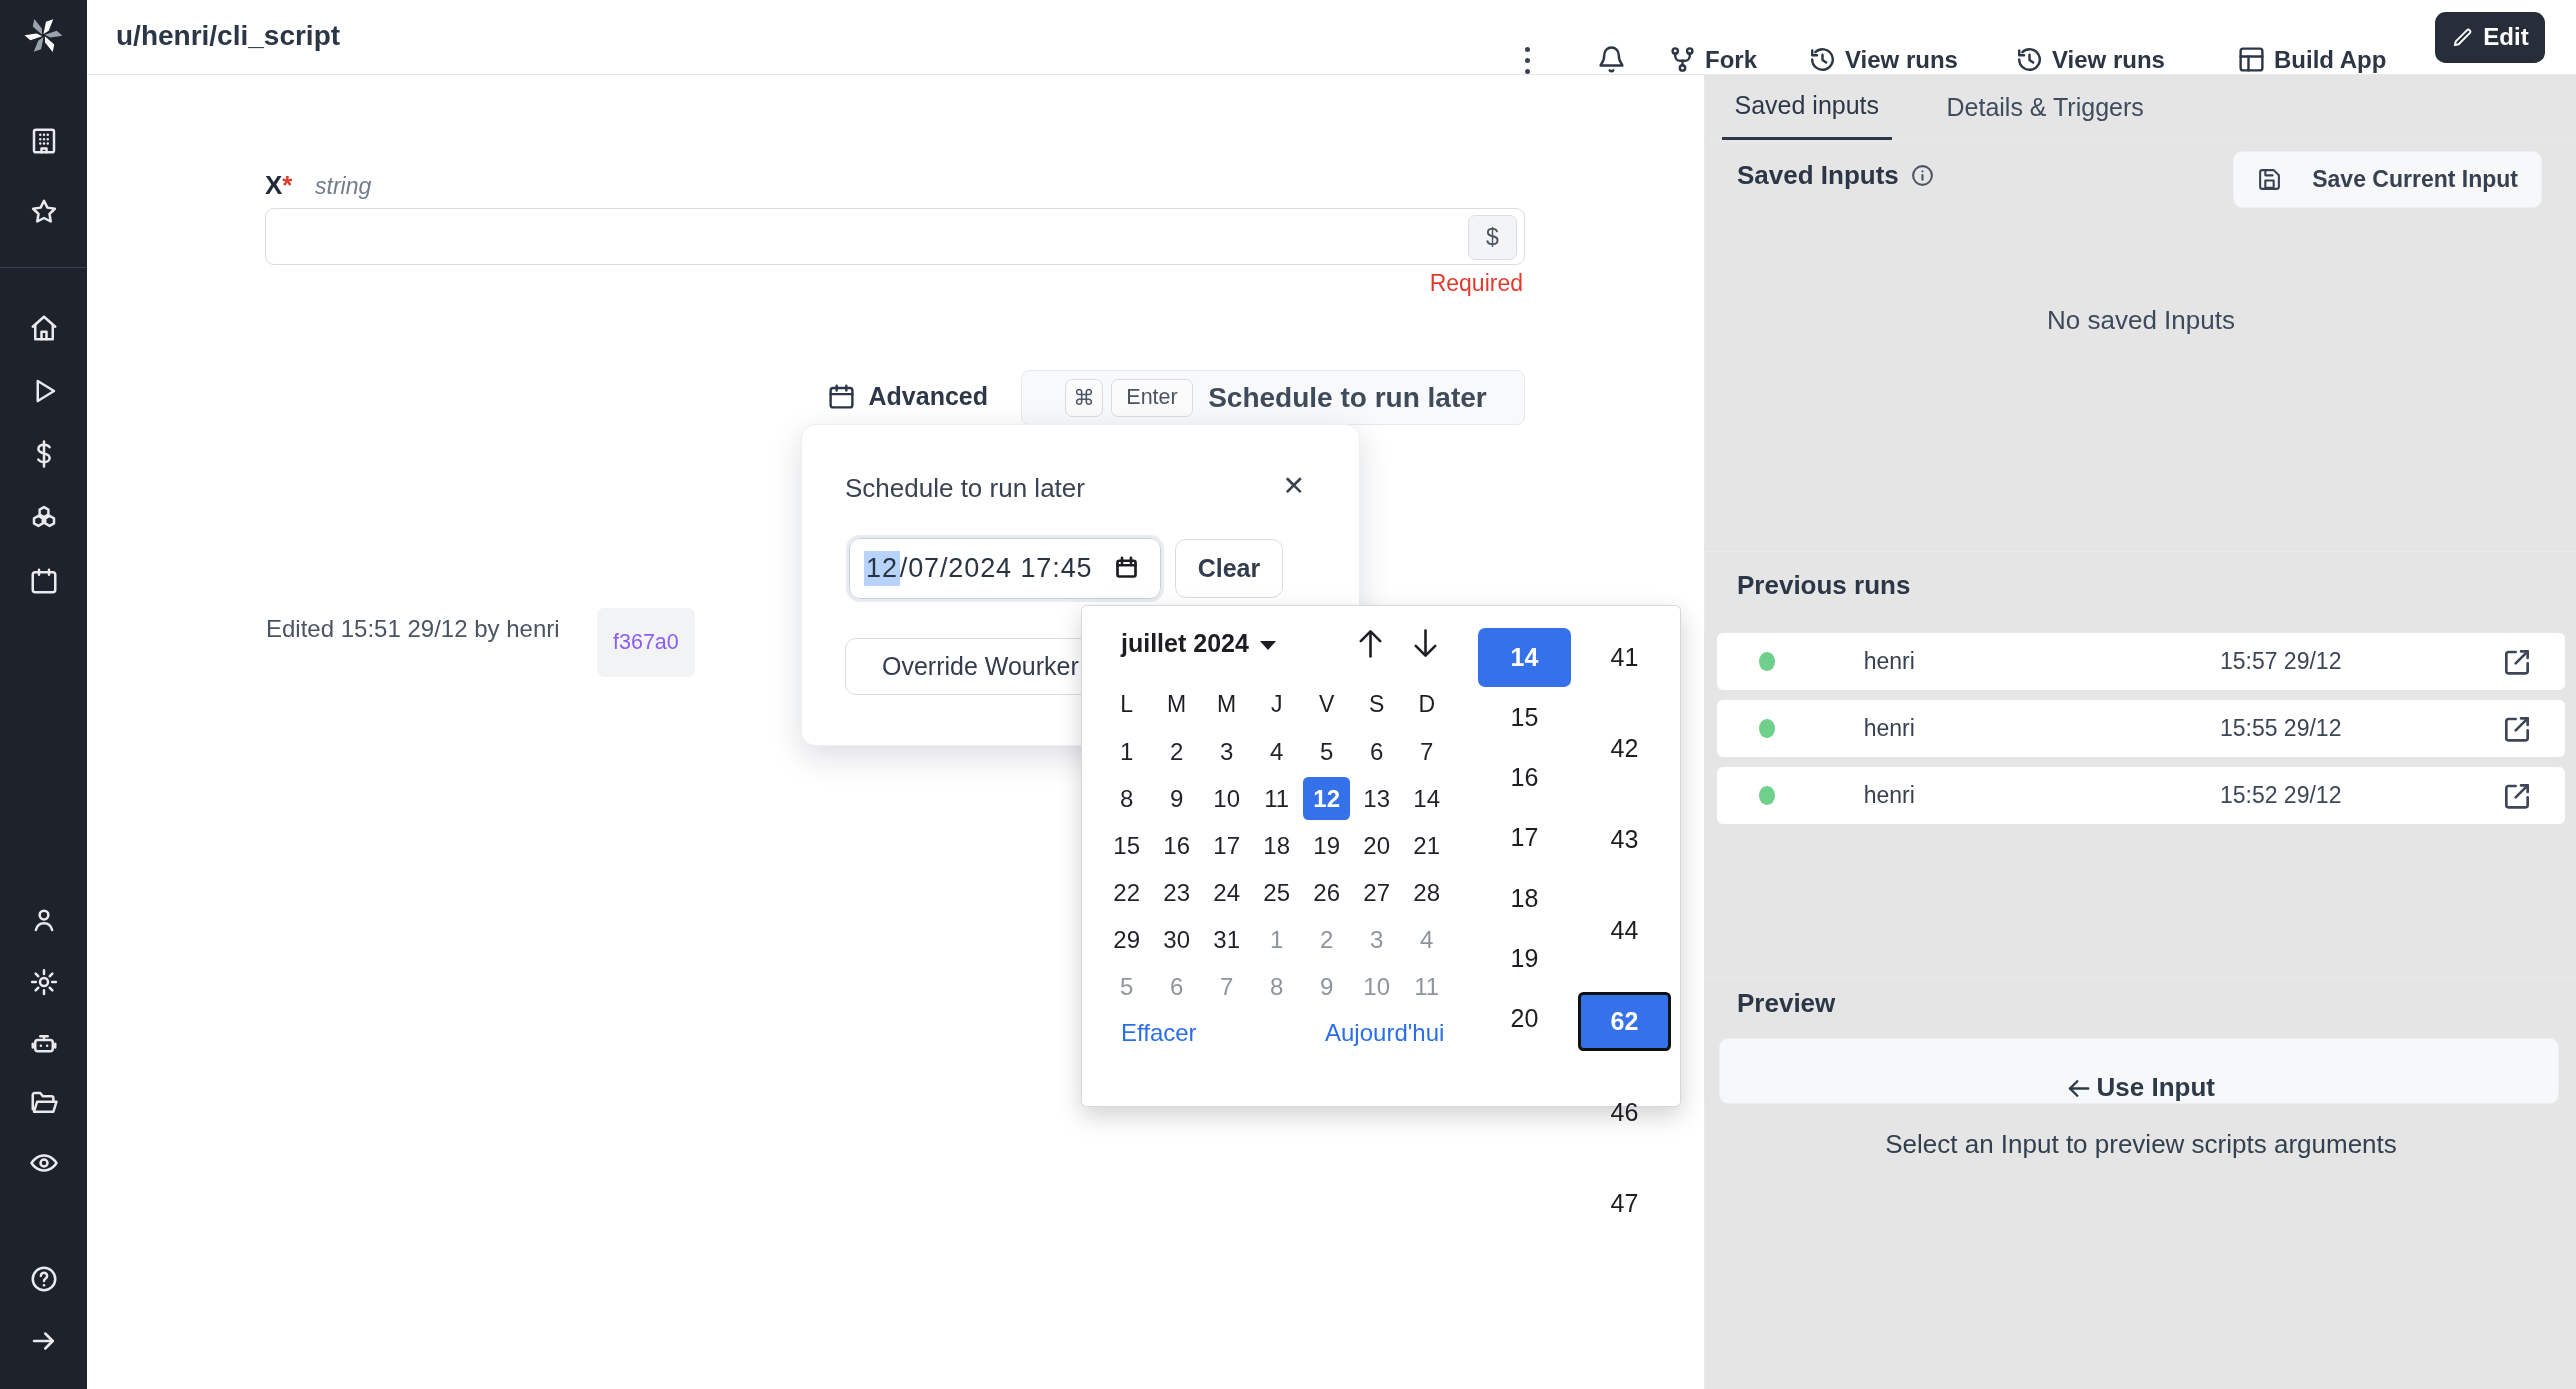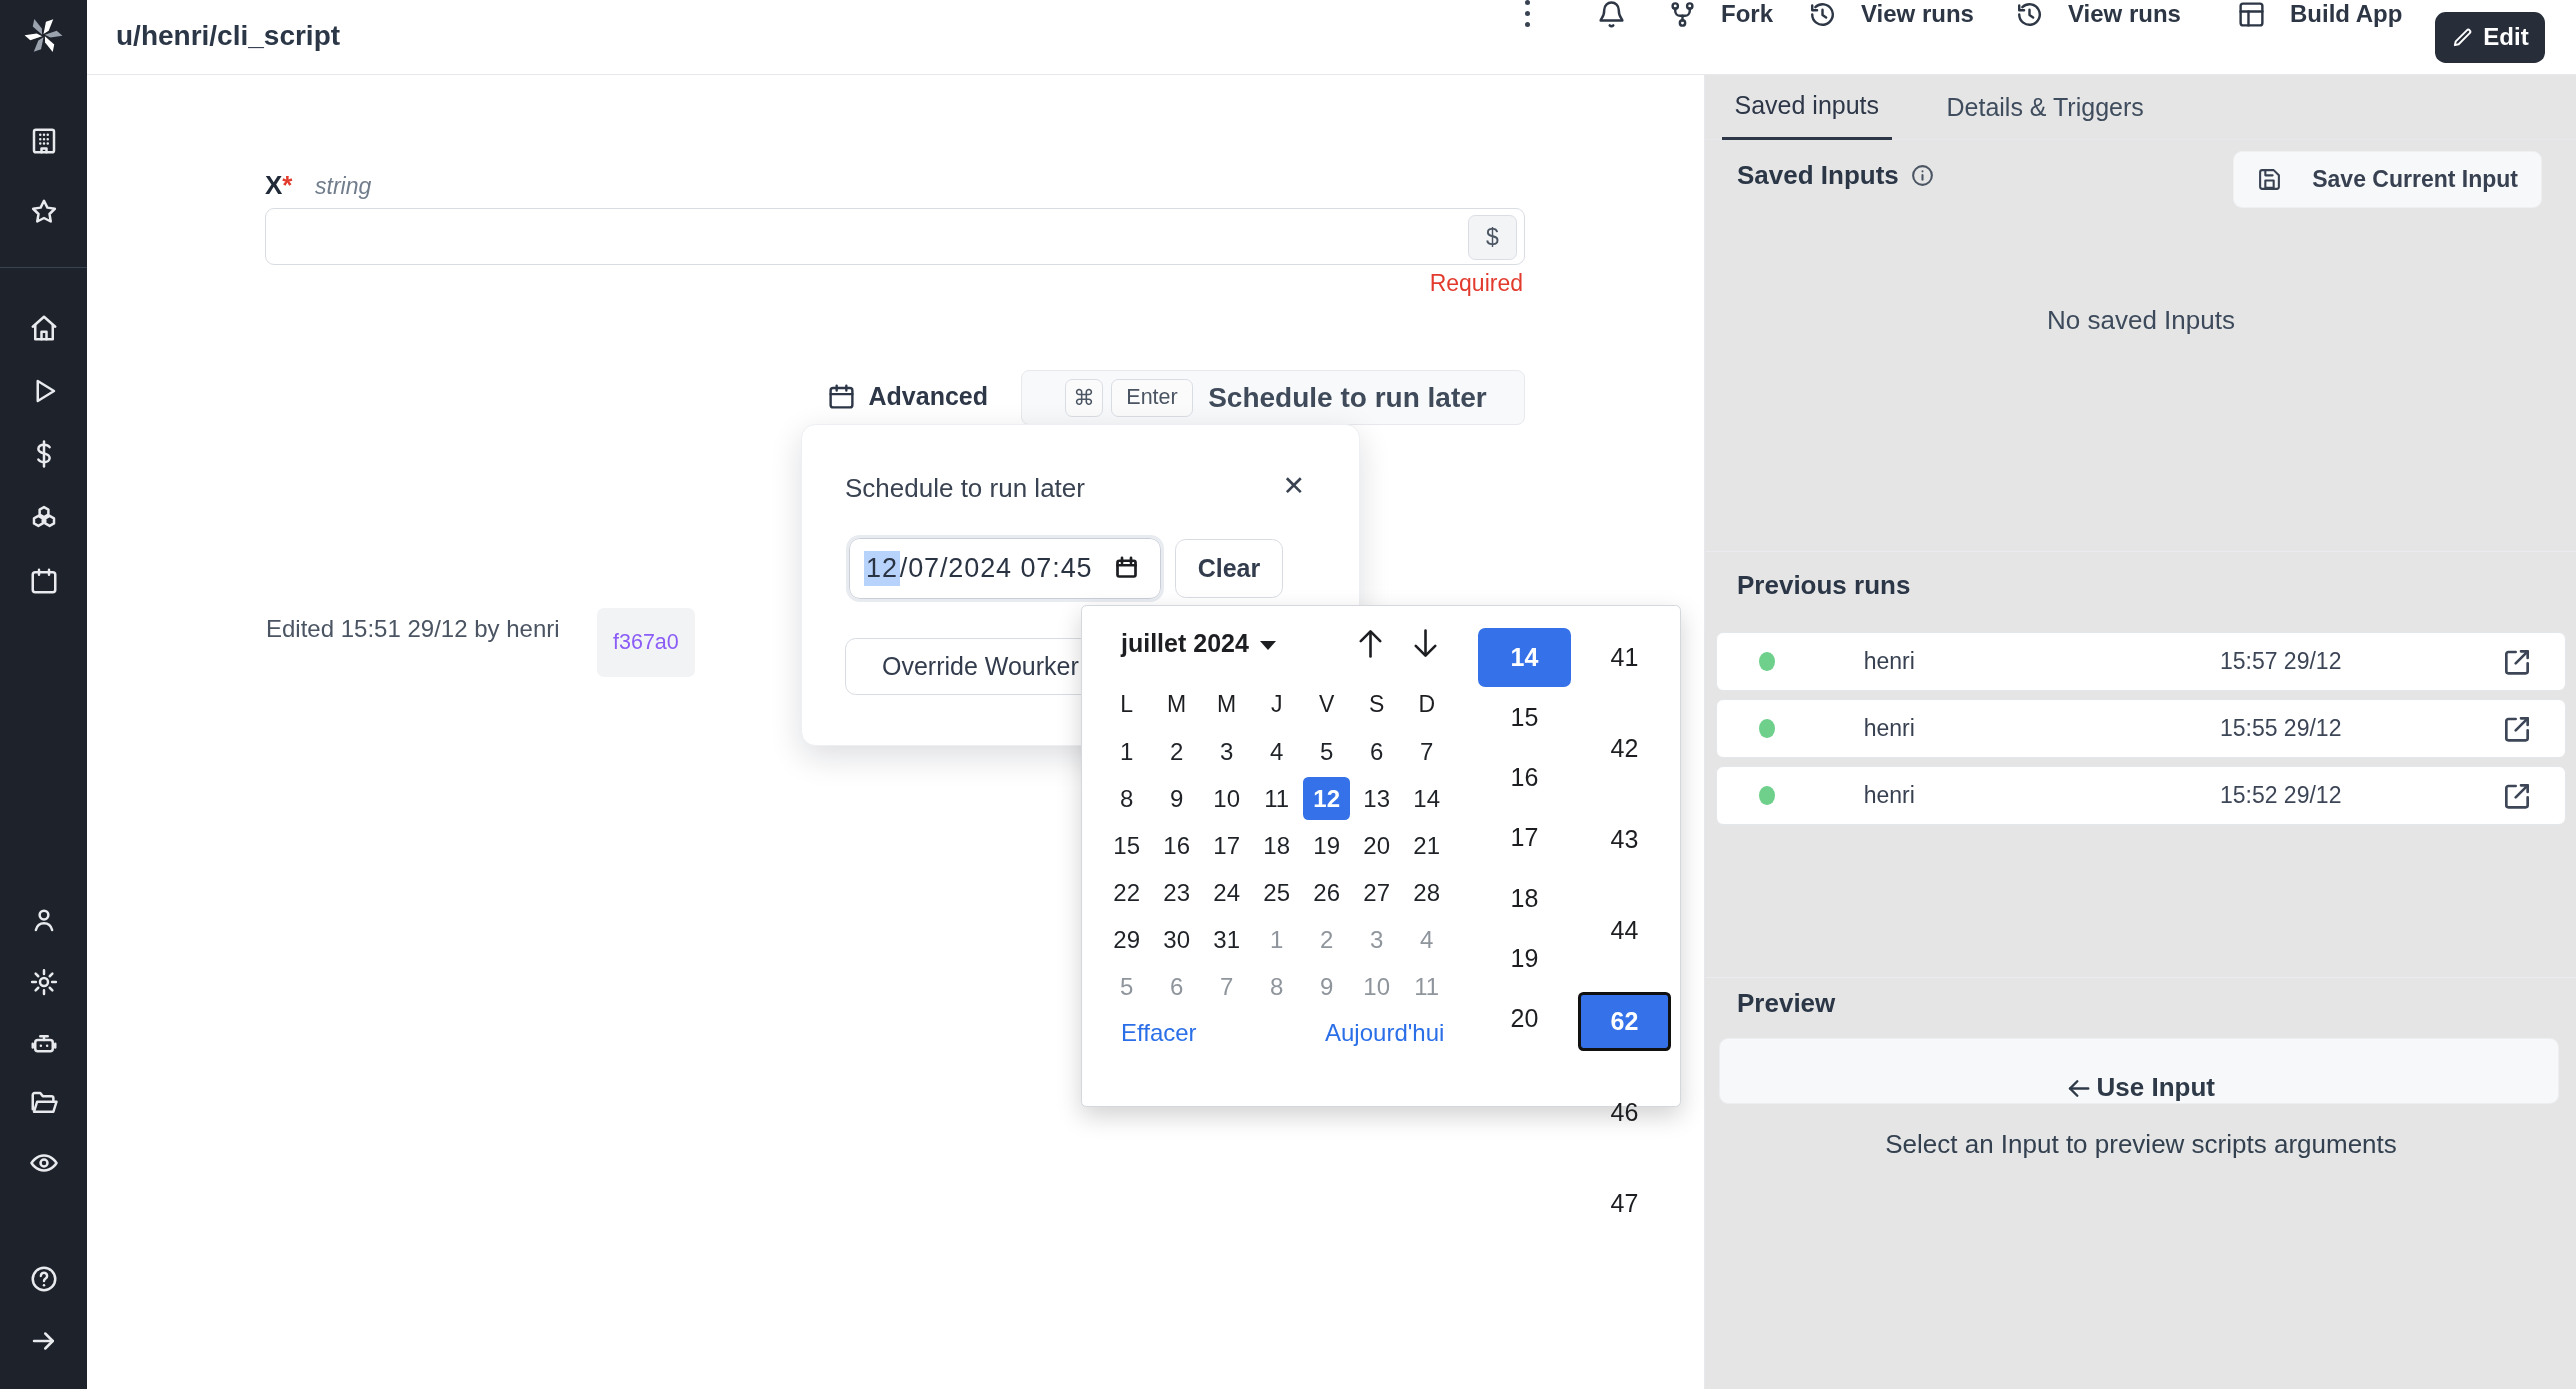--- a/index.html
+++ b/index.html
@@ -10,21 +10,21 @@
 
   
   .sidebar{position:absolute;left:0;top:0;width:87px;height:1390px;background:#1d222b;z-index:30;}
   .side-ic{position:absolute;left:0;width:87px;display:flex;justify-content:center;color:#e8eaee;cursor:pointer;}
   .side-divider{position:absolute;left:0;top:267px;width:87px;height:0.9px;background:#3a4150;}
   .logo{position:absolute;left:0;top:16px;width:87px;display:flex;justify-content:center;}
 
   
   .topbar{position:absolute;left:87px;top:0;width:2489px;height:74px;background:#fff;border-bottom:0.9px solid #e6e8ec;z-index:25;}
   .page-title{position:absolute;left:29px;top:19.7px;font-size:28px;font-weight:bold;color:#2b3647;}
-  .tb-group{position:absolute;top:0;height:74px;display:flex;align-items:flex-start;gap:24px;color:#2d3645;font-size:24px;font-weight:600;cursor:pointer;}
+  .tb-group{position:absolute;top:0;height:74px;display:flex;align-items:flex-end;gap:8px;color:#2d3645;font-size:24px;font-weight:600;cursor:pointer;}
   .kebab{display:flex;flex-direction:column;gap:5.4px;}
   .kebab i{width:5.4px;height:5.4px;border-radius:50%;background:#384252;}
   .edit-btn{position:absolute;left:2348px;top:11.6px;width:110px;height:51px;background:#272e3a;border-radius:10.7px;display:flex;align-items:center;justify-content:center;gap:9px;color:#fff;font-size:24px;font-weight:600;cursor:pointer;}
 
   
   .field-label{position:absolute;left:265px;top:170px;font-size:26px;font-weight:bold;color:#1f2937;}
   .req-star{color:#e23b2e;}
   .field-type{position:absolute;left:315px;top:173px;font-size:23px;font-style:italic;color:#717d8c;}
   .text-input{position:absolute;left:265px;top:208px;width:1260px;height:57px;border:0.9px solid #d9dde3;border-radius:9px;background:#fff;box-sizing:border-box;cursor:text;}
   .dollar-chip{position:absolute;right:7.2px;top:6.3px;width:47px;height:43px;background:#f3f4f6;border:0.9px solid #dadee4;border-radius:7.2px;display:flex;align-items:center;justify-content:center;font-size:23px;color:#4b5563;cursor:pointer;}
@@ -284,21 +284,21 @@
   </div>
 
   <div class="edited-line">Edited 15:51 29/12 by henri</div>
   <div class="hash-badge">f367a0</div>
 
   <div class="modal">
     <div class="modal-title">Schedule to run later</div>
     <div class="modal-close">✕</div>
     <div class="dt-input">
       <span class="dt-day">12</span>
-        <span>/07/2024 07:45</span>
+        <span>/07/2024 17:45</span>
       <svg class="ic dt-cal-ic" width="27" height="27" viewBox="0 0 24 24" style="stroke-width:2.4">
           <rect x="4" y="6" width="16" height="14" rx="1.5"></rect>
           <path d="M8 3.5V8M16 3.5V8"></path>
           <path d="M4 10h16"></path>
         </svg>
     </div>
     <div class="clear-btn">Clear</div>
     <div class="override-btn">Override Wourker G</div>
   </div>
 

